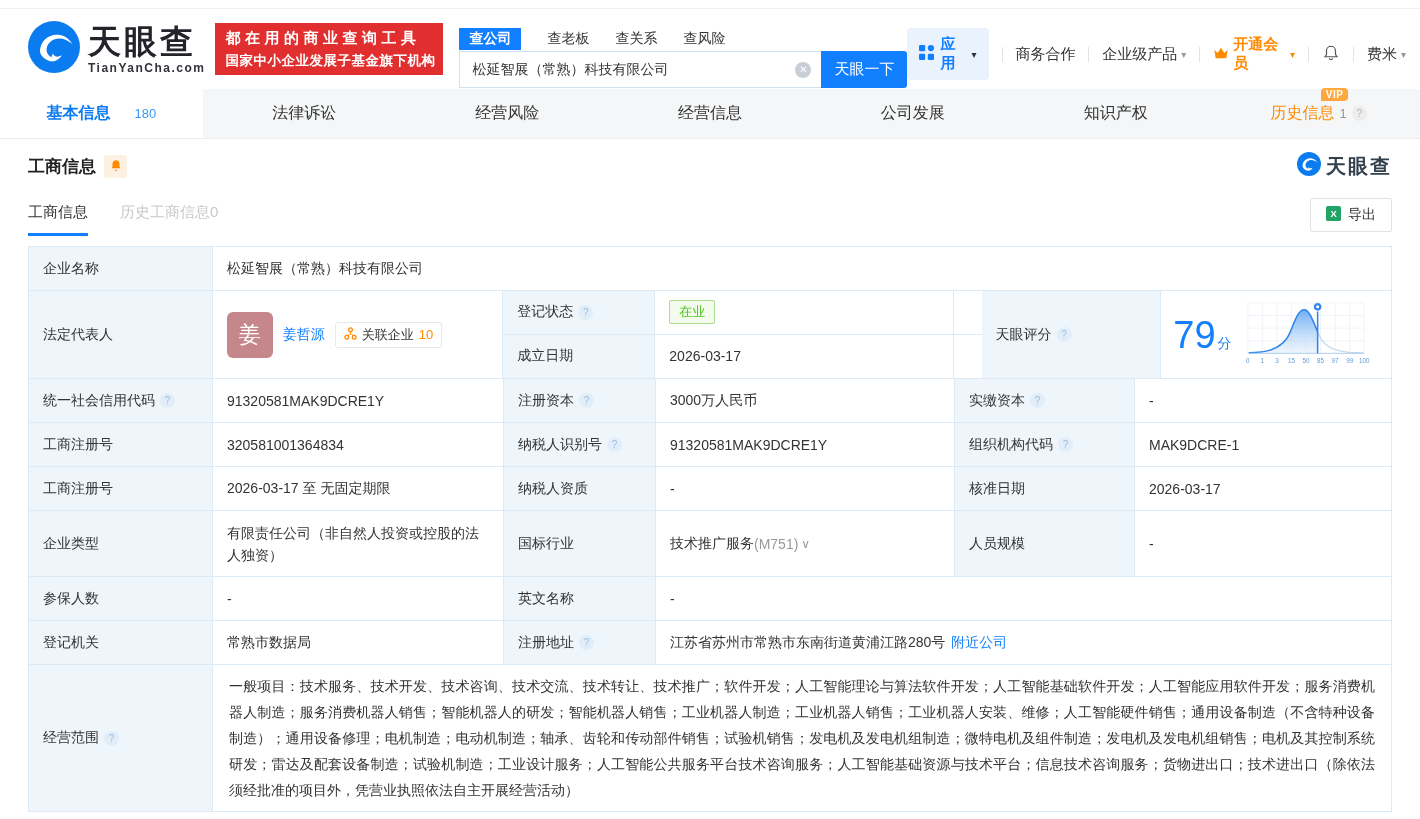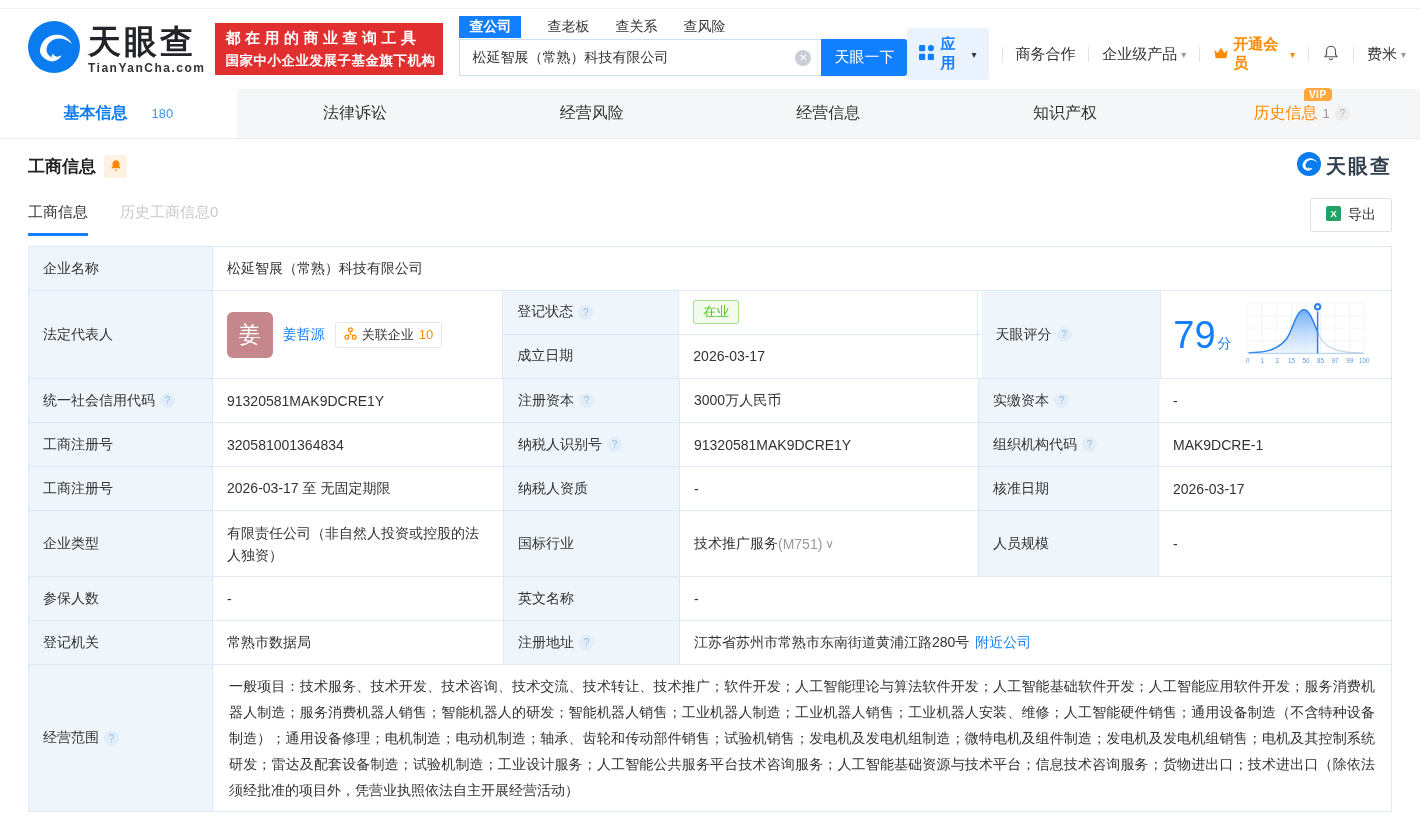--- a/index.html
+++ b/index.html
@@ -10,21 +10,21 @@
   
   .header { height:80px; display:flex; align-items:center; padding:0 14px 0 28px; }
   .logo { display:flex; align-items:center; gap:8px; }
   .logo-txt { display:flex; flex-direction:column; line-height:1; }
   .logo-name { font-size:33px; font-weight:bold; color:#23242a; letter-spacing:3px; }
   .logo-domain { font-size:12px; font-weight:bold; color:#33343a; letter-spacing:1.5px; margin-top:4px; }
   .banner { margin-left:10px; background:#e12e2e; color:#fff; width:228px; height:52px;
     display:flex; flex-direction:column; justify-content:center; padding:0 10px; }
   .banner .l1 { font-size:15px; font-weight:bold; letter-spacing:4.5px; white-space:nowrap; }
   .banner .l2 { font-size:13.5px; font-weight:bold; letter-spacing:0.5px; margin-top:4px; white-space:nowrap; }
-  .search { margin-left:16px; align-self:flex-start; margin-top:6px; }
+  .search { margin-left:16px; align-self:flex-start; margin-top:18px; }
   .search-tabs { display:flex; align-items:center; gap:26px; height:24px; font-size:14px; }
   .search-tab { color:#333; cursor:pointer; }
   .search-tab.active { background:#127fff; color:#fff; padding:2px 10px; font-weight:bold; }
   .search-row { display:flex; margin-top:0px; }
   .search-input { width:362px; height:37px; border:1px solid #cfe0f2; border-right:none;
     font-size:14px; color:#333; padding:0 34px 0 12px; outline:none;
     font-family:"Liberation Sans","DejaVu Sans",sans-serif; }
   .search-input-wrap { position:relative; display:flex; }
   .clear-ic { position:absolute; right:10px; top:11px; width:16px; height:16px; border-radius:50%;
     background:#c9ced6; color:#fff; font-size:10px; line-height:16px; text-align:center; cursor:pointer; }
@@ -73,21 +73,21 @@
     color:#333; cursor:pointer; font-family:"Liberation Sans","DejaVu Sans",sans-serif; }
 
   
   .tbl { border:1px solid #dde9f4; margin-top:10px; }
   .row { display:flex; border-bottom:1px solid #dde9f4; }
   .row:last-child { border-bottom:none; }
   .cell { display:flex; align-items:center; padding:0 14px; font-size:14px;
     border-right:1px solid #dde9f4; }
   .lbl { background:#eef5fb; color:#333; gap:5px; }
   .val { background:#fff; color:#333; }
-  .w1{width:184px}.w2{width:291px}.w3{width:176px}.w4{width:299px}.w5{width:180px}
+  .w1{width:184px}.w2{width:291px}.w3{width:152px}.w4{width:299px}.w5{width:180px}
   .w6{width:230px;border-right:none}.grow{flex:1;border-right:none}
   .h45{height:44px}.h88{height:88px}.h66{height:66px}.h146{height:146px}
   .mid { width:479px; display:flex; flex-direction:column; }
   .subrow { display:flex; height:44px; }
   .subrow:first-child { border-bottom:1px solid #dde9f4; }
   .q-ic { display:inline-flex; width:15px; height:15px; border-radius:50%; background:#e1edf8;
     color:#99bfe2; font-size:10px; align-items:center; justify-content:center; flex:none; cursor:pointer; }
   .link { color:#1480ff; cursor:pointer; text-decoration:none; }
   .avatar { width:46px; height:46px; border-radius:6px; background:#c5878b; color:#fff;
     font-size:22px; display:flex; align-items:center; justify-content:center; flex:none; }
@@ -193,20 +193,23 @@
     <span class="cnt">180</span>
   </div>
   <div class="tab">
     <span>法律诉讼</span>
   </div>
   <div class="tab">
     <span>经营风险</span>
   </div>
   <div class="tab">
     <span>经营信息</span>
+  </div>
+  <div class="tab">
+    <span>公司发展</span>
   </div>
   <div class="tab">
     <span>知识产权</span>
   </div>
   <div class="tab history">
     <span class="hist-wrap">
       <span>历史信息</span>
       <span class="vip-badge">VIP</span>
     </span>
     <span class="cnt">1</span>

